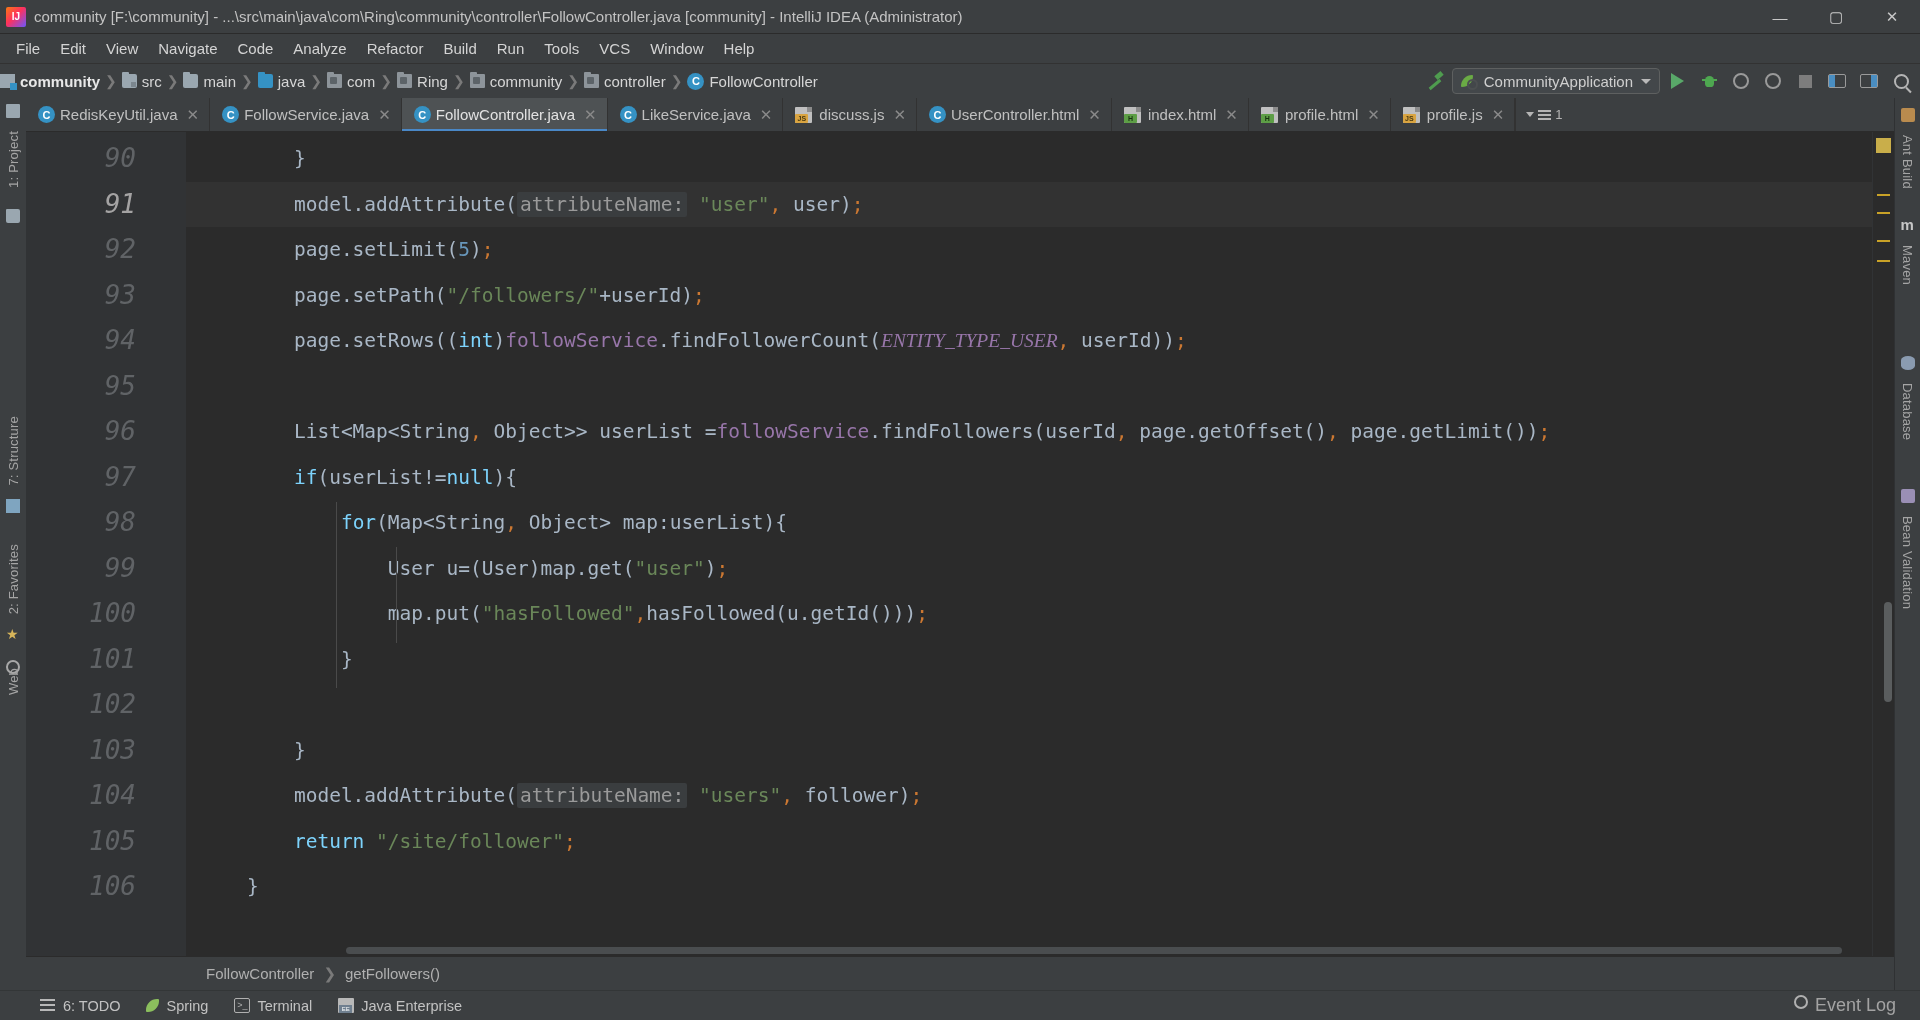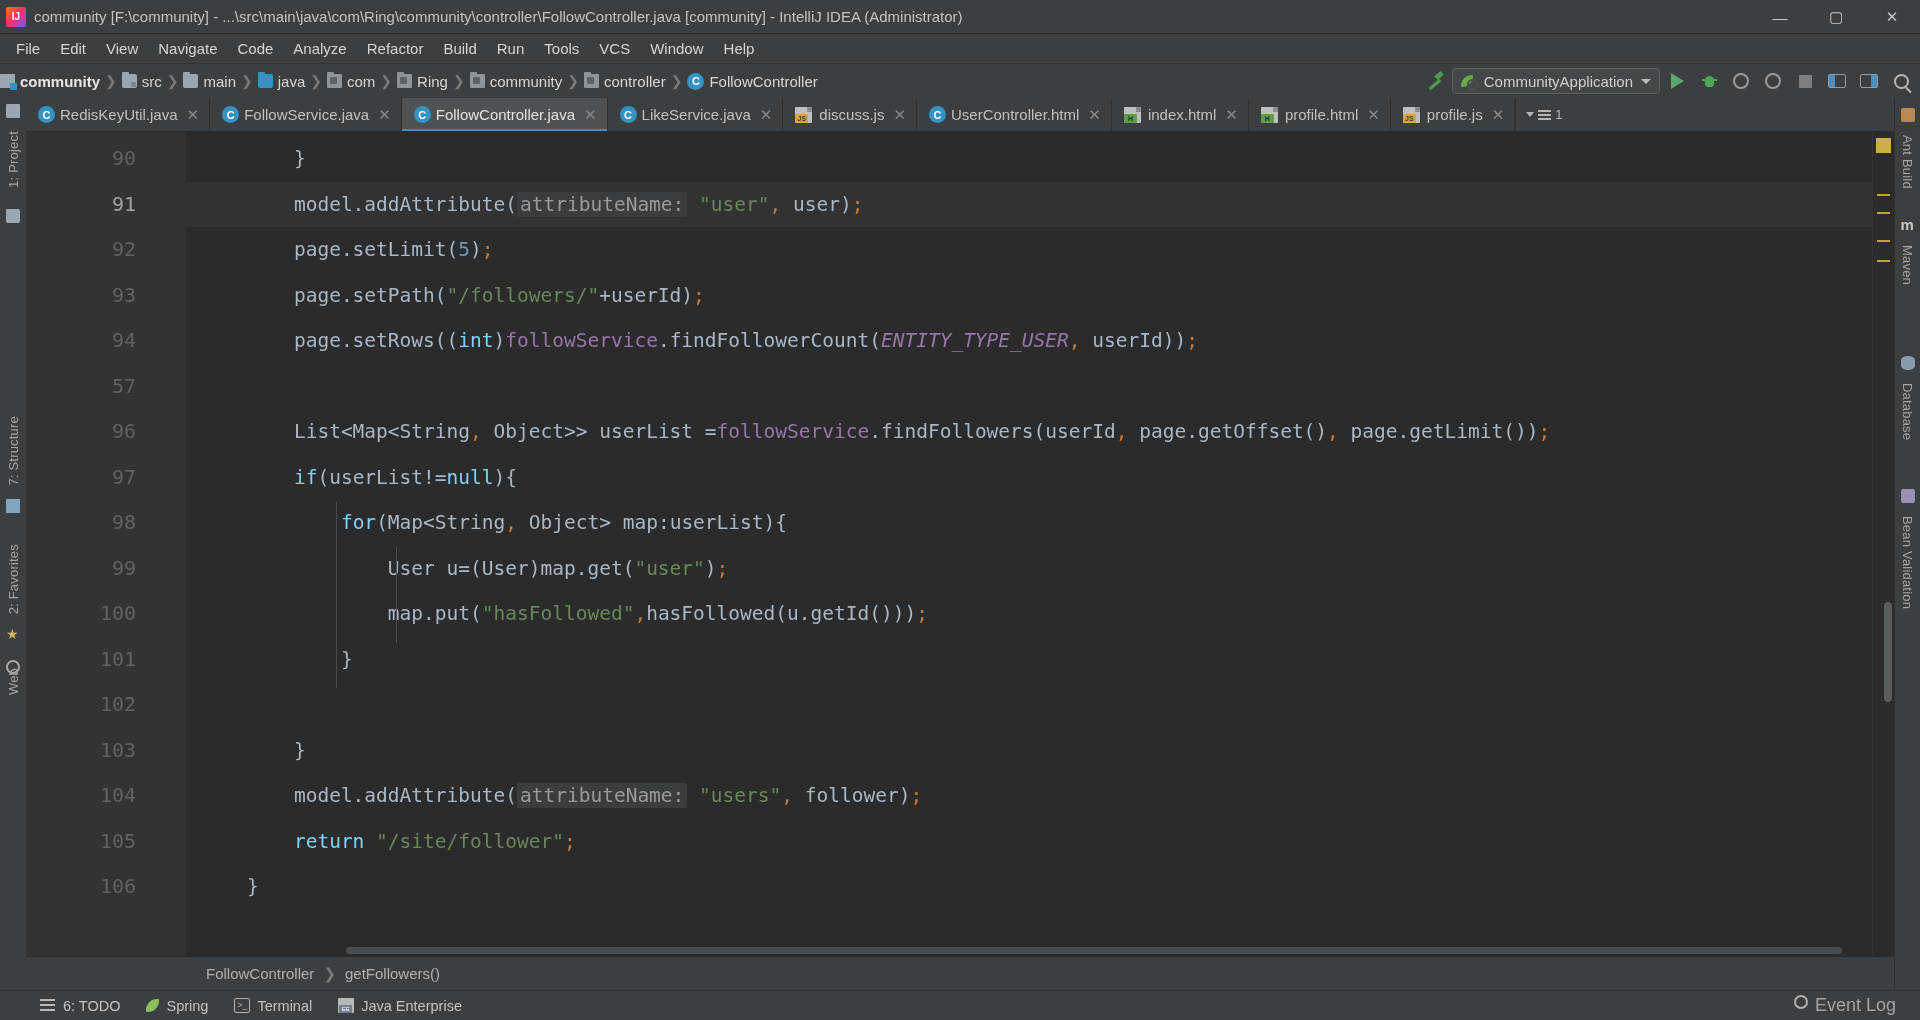--- a/index.html
+++ b/index.html
@@ -159,42 +159,42 @@
   .hamb::before, .hamb::after, .hamb i {
     content:""; position:absolute; left:0; width:13px; height:2px; background:#b5b5b5;
   }
   .hamb::before { top:0; } .hamb i { top:4px; } .hamb::after { top:8px; }
   .tri-sm { width:0;height:0;border-left:4px solid transparent;border-right:4px solid transparent;border-top:5px solid #b5b5b5; }
 
   .editor-main { flex: 1; display: flex; min-height: 0; position: relative; overflow: hidden; }
 
   .gutter {
     width: 120px; flex: none; background: #313335; position: relative;
-    font-family: "DejaVu Sans Mono", monospace; font-size: 20px; color: #606366;
-    padding-top: 4px; text-align: right;
+    font-family: "DejaVu Sans Mono", monospace; font-size: 26px; color: #606366;
+    padding-top: 4px; text-align: right; font-style: italic;
   }
   .gnum { height: 45.5px; line-height: 45.5px; padding-right: 10px; position: relative; }
   .gnum.cur { color: #a4a3a3; }
   .fold-strip { width: 40px; flex: none; background: #313335; position: relative; }
 
   .code-area {
     flex: 1; position: relative; background: #2b2b2b; overflow: hidden;
     font-family: "DejaVu Sans Mono", monospace; font-size: 19.5px;
     padding-top: 4px;
   }
   .cline { height: 45.5px; line-height: 45.5px; white-space: pre; padding-left: 14px; }
   .cline.hl { background: #323232; }
 
   
   .t-def  { color: #a9b7c6; }
   .t-kw   { color: #7dd3fc; }
   .t-str  { color: #6a8759; }
   .t-num  { color: #6897bb; }
   .t-fld  { color: #9876aa; }
-  .t-stat { color: #9876aa; font-style: italic; }
+  .t-stat { color: #9876aa; font-style: italic; font-family: Liberation Serif, serif; }
   .t-hint { color: #9a9a9a; background: #3a3d3f; border-radius: 2px; padding: 1px 3px; }
   .t-sem  { color: #cc7832; }
 
   .indent-guide { position: absolute; top: 0; bottom: 0; width: 1px; background: #4a4a4a; }
 
   
   .marker-col {
     width: 22px; flex: none; background: #2b2b2b; position: relative; border-left: 1px solid #313335;
   }
   .mk { position: absolute; right: 4px; width: 13px; height: 2px; }
@@ -432,21 +432,21 @@
       </div>
 
       <div class="editor-main">
 
         <div class="gutter">
           <div class="gnum">90</div>
           <div class="gnum cur">91</div>
           <div class="gnum">92</div>
           <div class="gnum">93</div>
           <div class="gnum">94</div>
-          <div class="gnum">57</div>
+          <div class="gnum">95</div>
           <div class="gnum">96</div>
           <div class="gnum">97</div>
           <div class="gnum">98</div>
           <div class="gnum">99</div>
           <div class="gnum">100</div>
           <div class="gnum">101</div>
           <div class="gnum">102</div>
           <div class="gnum">103</div>
           <div class="gnum">104</div>
           <div class="gnum">105</div>

